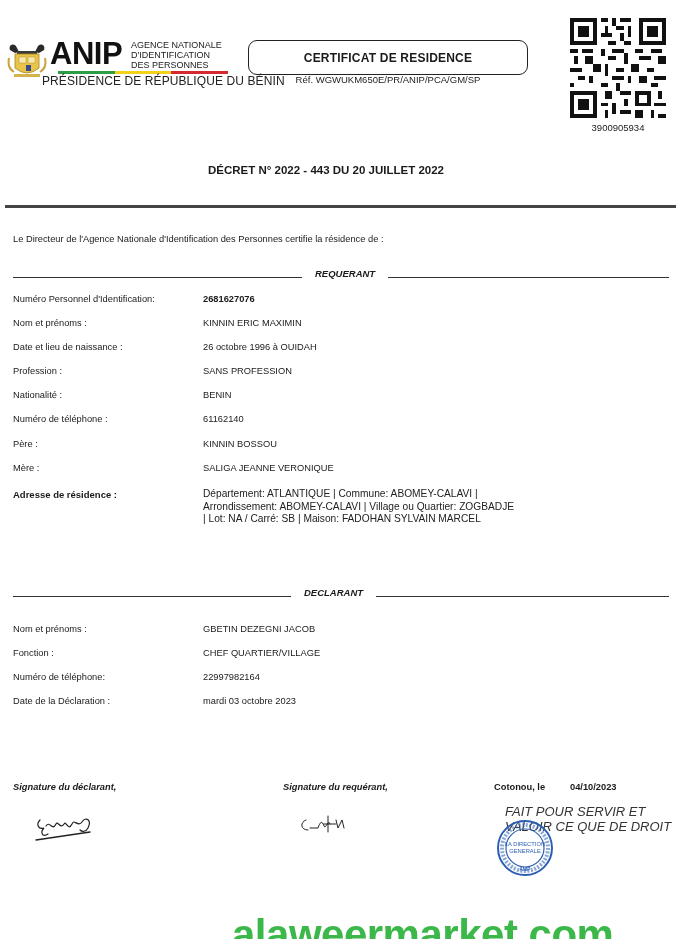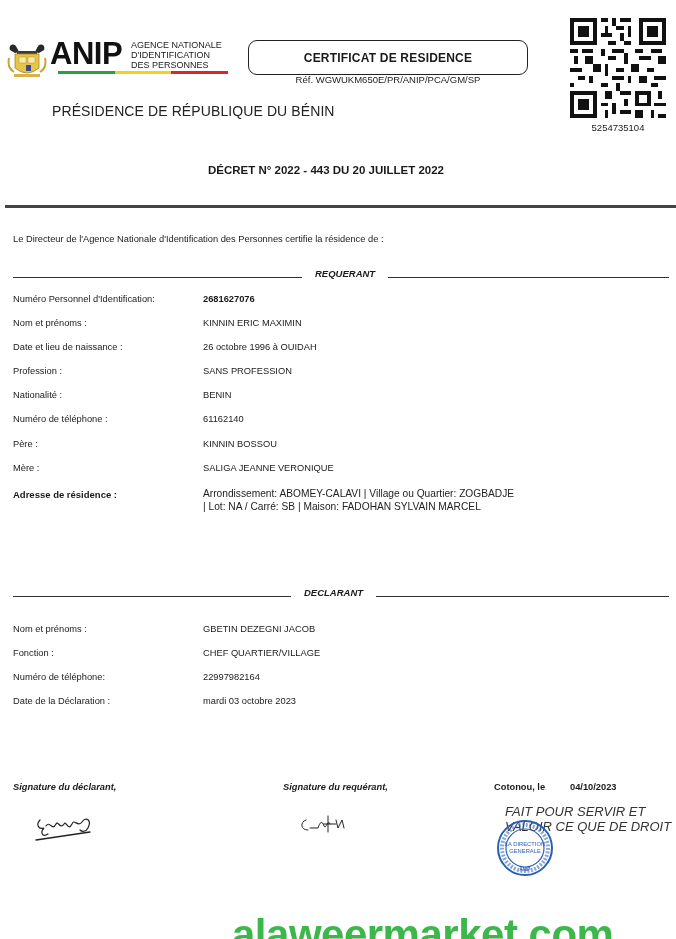--- a/index.html
+++ b/index.html
@@ -7,21 +7,21 @@
     body { position: relative; font-family: "Liberation Sans", sans-serif; color: #1a1a1a; }
     .abs { position: absolute; }
 
     
     .logo { left: 6px; top: 38px; width: 222px; height: 48px; }
     .coat { left: 0; top: 2px; width: 42px; height: 42px; }
     .anip-word { left: 44px; top: 1px; font-size: 31px; font-weight: bold; letter-spacing: -0.5px; color: #111; line-height: 30px; }
     .agency-lines { left: 125px; top: 2px; font-size: 9px; line-height: 10px; color: #222; }
     .flag-bar { left: 52px; top: 33px; height: 3px; width: 170px; display: flex; }
     .flag-bar span { flex: 1; }
-    .presidence { left: 46px; top: 36px; font-size: 14px; color: #222; letter-spacing: 0.1px; white-space: nowrap; margin-top: 29px; }
+    .presidence { left: 36px; top: 36px; font-size: 12px; color: #222; letter-spacing: 0.1px; white-space: nowrap; }
 
     
     .title-box { left: 248px; top: 40px; width: 280px; height: 35px; border: 1.5px solid #222; border-radius: 9px; display: flex; align-items: center; justify-content: center; font-weight: bold; font-size: 12px; letter-spacing: 0.2px; }
     .ref { left: 248px; top: 74px; width: 280px; text-align: center; font-size: 9.5px; color: #222; }
 
     
     .qr { left: 570px; top: 18px; width: 96px; height: 100px; }
     .qr-num { left: 560px; top: 122px; width: 116px; text-align: center; font-size: 9.5px; color: #222; }
 
     .decret { left: 0; top: 164px; width: 676px; text-align: center; padding-right: 32px; font-size: 11.5px; font-weight: bold; padding-left: 8px; }
@@ -144,21 +144,21 @@
       <rect x="11" y="22" width="1" height="3"></rect>
     <rect x="14" y="21" width="1" height="2"></rect>
       <rect x="22" y="22" width="3" height="1"></rect>
       <rect x="9" y="24" width="1" height="2"></rect>
     <rect x="13" y="24" width="3" height="1"></rect>
       <rect x="17" y="24" width="2" height="2"></rect>
       <rect x="21" y="24" width="1" height="2"></rect>
     <rect x="23" y="25" width="2" height="1"></rect>
   </g>
 </svg>
-<div class="abs qr-num">5254735104</div>
+<div class="abs qr-num">3900905934</div>
 
 <div class="abs decret">DÉCRET N° 2022 - 443 DU 20 JUILLET 2022</div>
 <div class="abs thick-rule"></div>
 
 <div class="abs intro">Le Directeur de l'Agence Nationale d'Identification des Personnes certifie la résidence de :</div>
 
 <div class="abs section-rule" style="top:268px;">
   <span class="line" style="flex:0 0 289px"></span>
   <span class="lbl">REQUERANT</span>
   <span class="line"></span>
@@ -192,20 +192,21 @@
   <span class="k">Père :</span>
   <span class="v">KINNIN BOSSOU</span>
 </div>
 <div class="abs row" style="top:463px;">
   <span class="k">Mère :</span>
   <span class="v">SALIGA JEANNE VERONIQUE</span>
 </div>
 
 <div class="abs addr-label">Adresse de résidence :</div>
 <div class="abs addr-value">
+  <div>Département: ATLANTIQUE | Commune: ABOMEY-CALAVI |</div>
   <div>Arrondissement: ABOMEY-CALAVI | Village ou Quartier: ZOGBADJE</div>
   <div>| Lot: NA / Carré: SB | Maison: FADOHAN SYLVAIN MARCEL</div>
 </div>
 
 <div class="abs section-rule" style="top:587px;">
   <span class="line" style="flex:0 0 278px"></span>
   <span class="lbl">DECLARANT</span>
   <span class="line"></span>
 </div>
 

